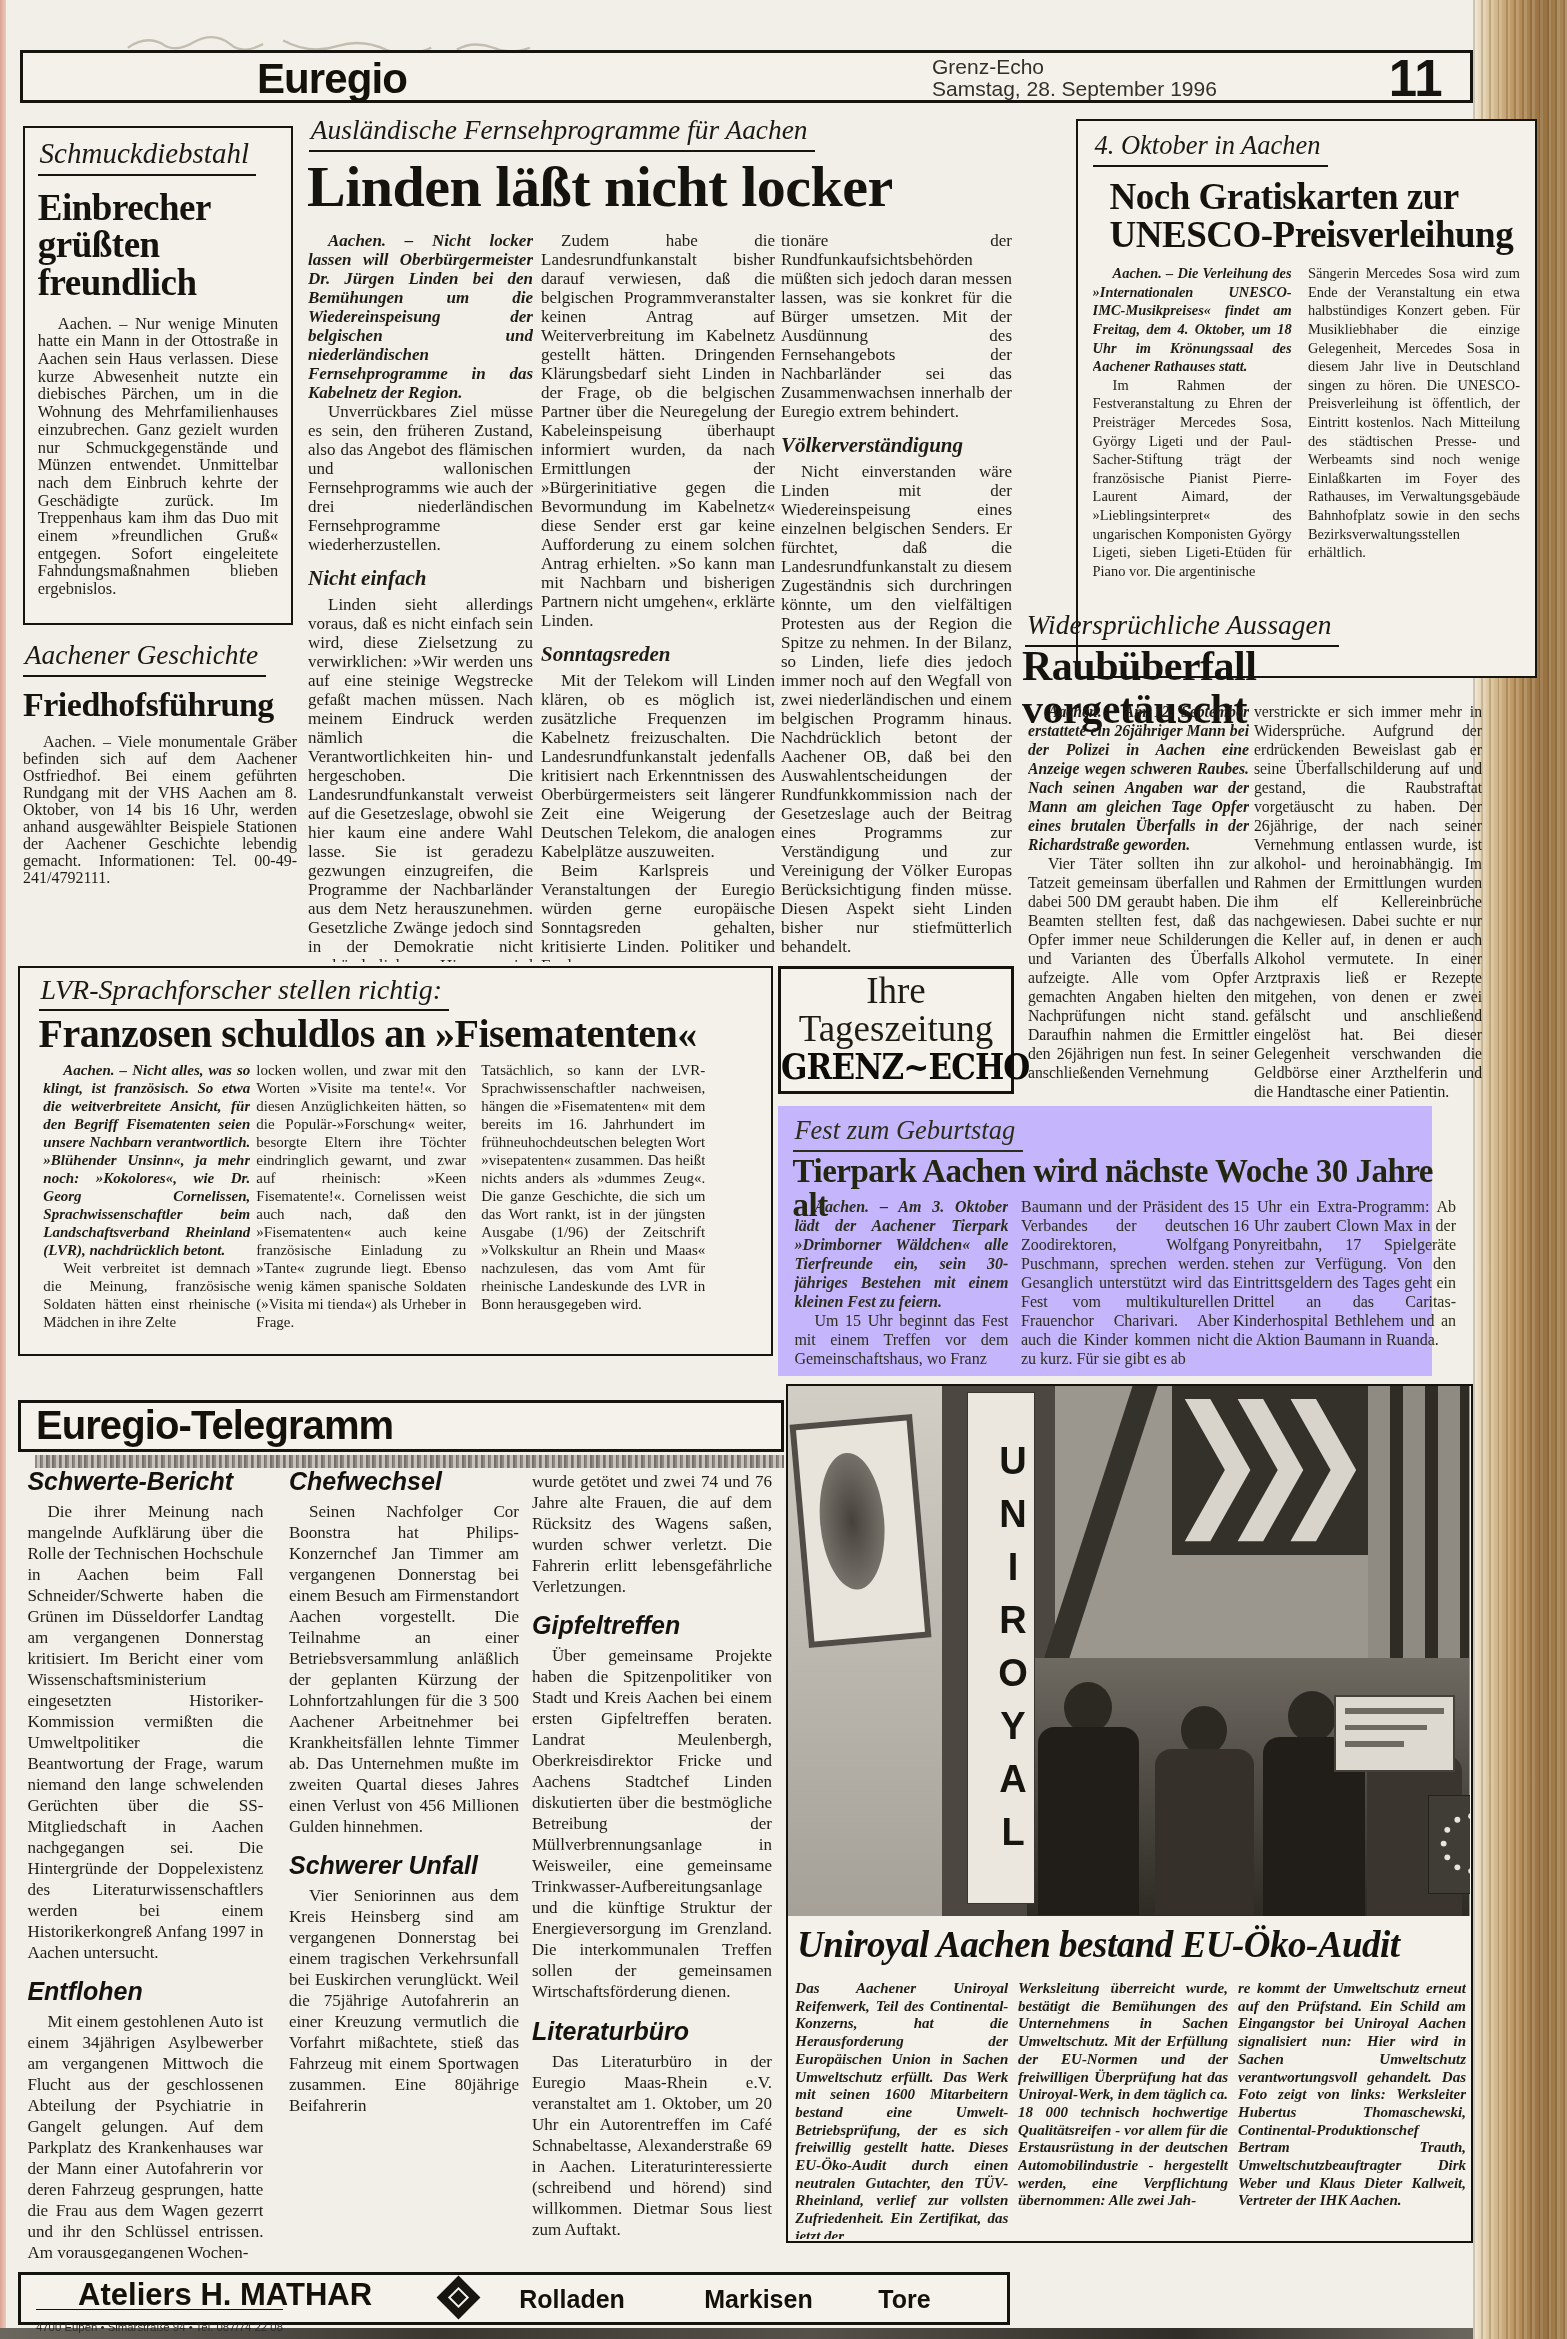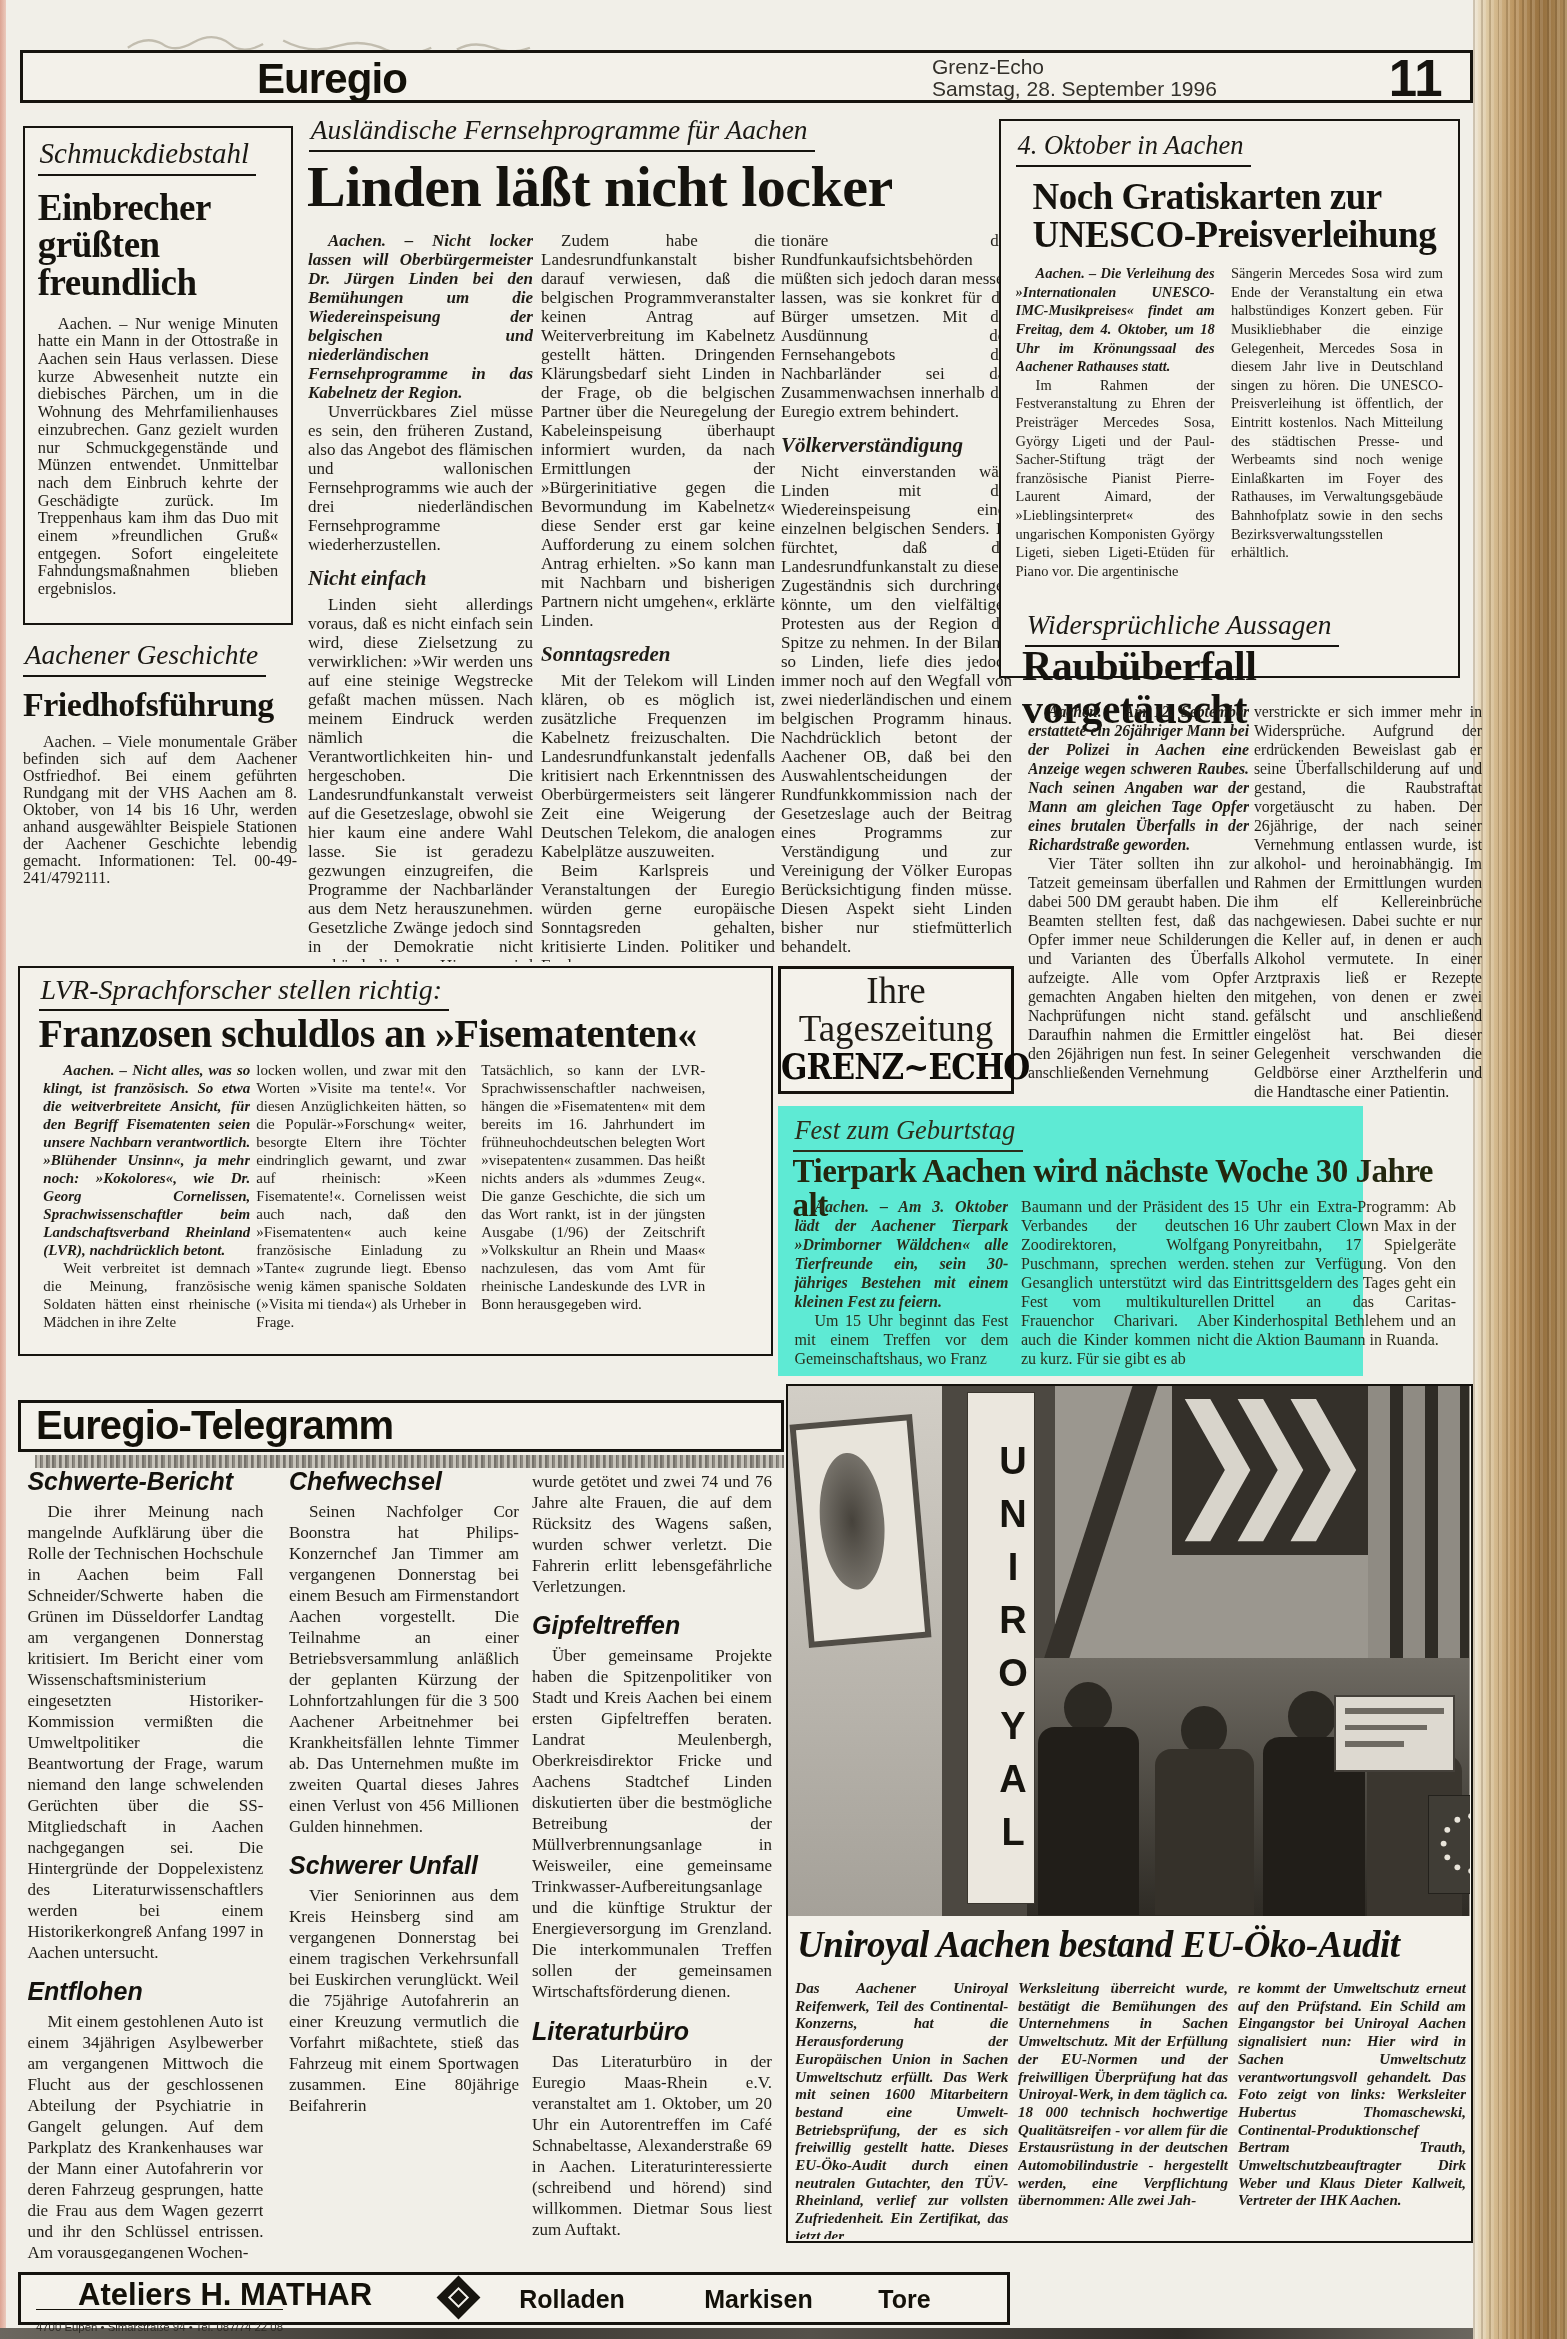--- a/index.html
+++ b/index.html
@@ -53,21 +53,21 @@
      font-size:25px;margin:18.3px 0 9.1px;text-indent:0;color:#14120d;}
   .col > :first-child{margin-top:0;}
   
   .ge-box{left:778px;top:966px;width:236px;height:128px;border:3.7px solid #15130e;
      box-sizing:border-box;text-align:center;background:#f4f2eb;}
   .ge-l1{font-size:37px;line-height:39px;margin-top:1.8px;}
   .ge-l2{font-size:37px;line-height:38px;}
   .ge-logo{font-family:"DejaVu Serif",serif;font-weight:700;font-size:31px;line-height:37px;
      letter-spacing:-0.9px;transform:scaleY(1.15);color:#0e0c08;}
   
-  .tp-box{left:778px;top:1106px;width:560px;height:270px;background:#5eead4;color:#2b2e1c;padding-left:25px;}
+  .tp-box{left:778px;top:1106px;width:654px;height:270px;background:#c4b5fd;color:#2b2e1c;}
   .tp-box .kicker{border-color:#2b2e1c;color:#2b2e1c;}
   
   .uni-box{left:786px;top:1384px;width:687px;height:859px;border:2.7px solid #14120d;
      box-sizing:border-box;background:#f3f1ea;}
   .photo{position:absolute;left:0;top:0;width:682px;height:530px;background:#9b978f;overflow:hidden;}
   .ph-wall{position:absolute;left:0;top:0;width:155px;height:530px;
      background:linear-gradient(#d2cec6,#a5a199);}
   .ph-poster{position:absolute;left:11px;top:33px;width:111px;height:212px;background:#e8e4db;
      border:6.4px solid #514d46;transform:rotate(-5deg);}
   .ph-poster i{position:absolute;left:16.4px;top:27.4px;width:64px;height:137px;border-radius:50%;
@@ -170,21 +170,21 @@
   <div class="abs col b-linden" style="left:781px;top:231px;width:231px;height:731px">
     <div class="cont">
         <p>tionäre der Rundfunkaufsichtsbehörden müßten sich jedoch daran messen lassen, was sie konkret für die Bürger umsetzen. Mit der Ausdünnung des Fernsehangebots der Nachbarländer sei das Zusammenwachsen innerhalb der Euregio extrem behindert.</p>
       </div>
     <h3 class="sub">Völkerverständigung</h3>
     <div>
         <p>Nicht einverstanden wäre Linden mit der Wiedereinspeisung eines einzelnen belgischen Senders. Er fürchtet, daß die Landesrundfunkanstalt zu diesem Zugeständnis sich durchringen könnte, um den vielfältigen Protesten aus der Region die Spitze zu nehmen. In der Bilanz, so Linden, liefe dies jedoch immer noch auf den Wegfall von zwei niederländischen und einem belgischen Programm hinaus. Nachdrücklich betont der Aachener OB, daß bei den Auswahlentscheidungen der Rundfunkkommission nach der Gesetzeslage auch der Beitrag eines Programms zur Verständigung und zur Vereinigung der Völker Europas Berücksichtigung finden müsse. Diesen Aspekt sieht Linden bisher nur stiefmütterlich behandelt.</p>
       </div>
   </div>
 
-  <section class="abs boxed" style="left:999px;top:119px;width:461px;height:559px;padding:9.1px 14.6px;overflow:hidden">
+  <section class="abs boxed" style="left:1076px;top:119px;width:461px;height:559px;padding:9.1px 14.6px;overflow:hidden">
     <div class="kicker" style="font-size:26.5px">4. Oktober in Aachen</div>
     <h2 class="hl" style="font-size:37px;margin:11px 17px 11px;width:429px">Noch Gratiskarten zur UNESCO-Preisverleihung</h2>
     <div style="display:flex;gap:16.4px">
       <div class="col b-unesco" style="width:199px;height:340px">
         <p class="lead">Aachen. – Die Verleihung des »Internationalen UNESCO-IMC-Musikpreises« findet am Freitag, dem 4. Oktober, um 18 Uhr im Krönungssaal des Aachener Rathauses statt.</p>
         <div>
             <p>Im Rahmen der Festveranstaltung zu Ehren der Preisträger Mercedes Sosa, György Ligeti und der Paul-Sacher-Stiftung trägt der französische Pianist Pierre-Laurent Aimard, der »Lieblingsinterpret« des ungarischen Komponisten György Ligeti, sieben Ligeti-Etüden für Piano vor. Die argentinische</p>
           </div>
       </div>
       <div class="col b-unesco" style="width:212px;height:340px">

